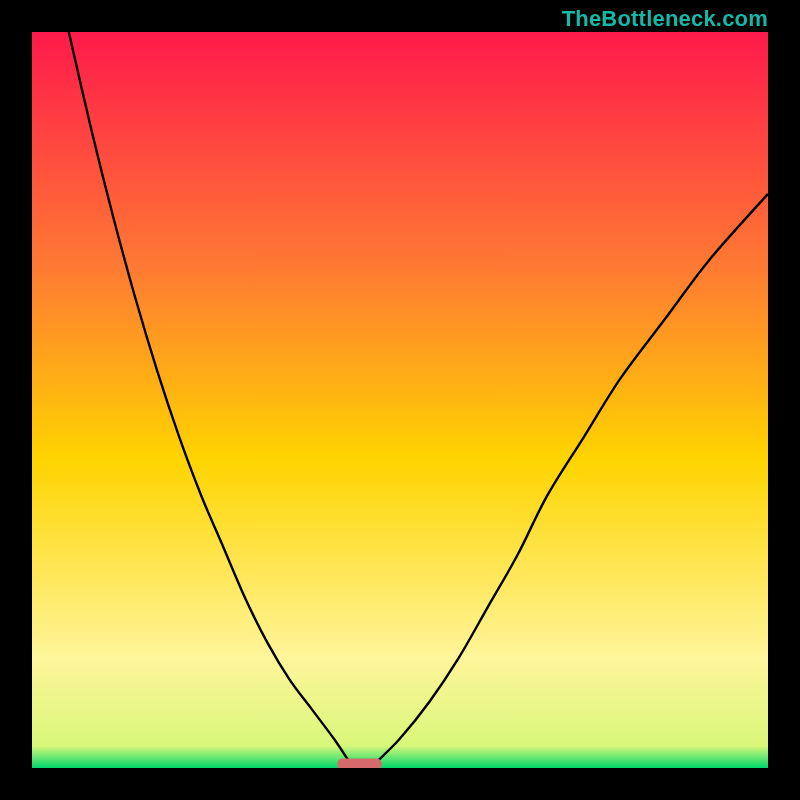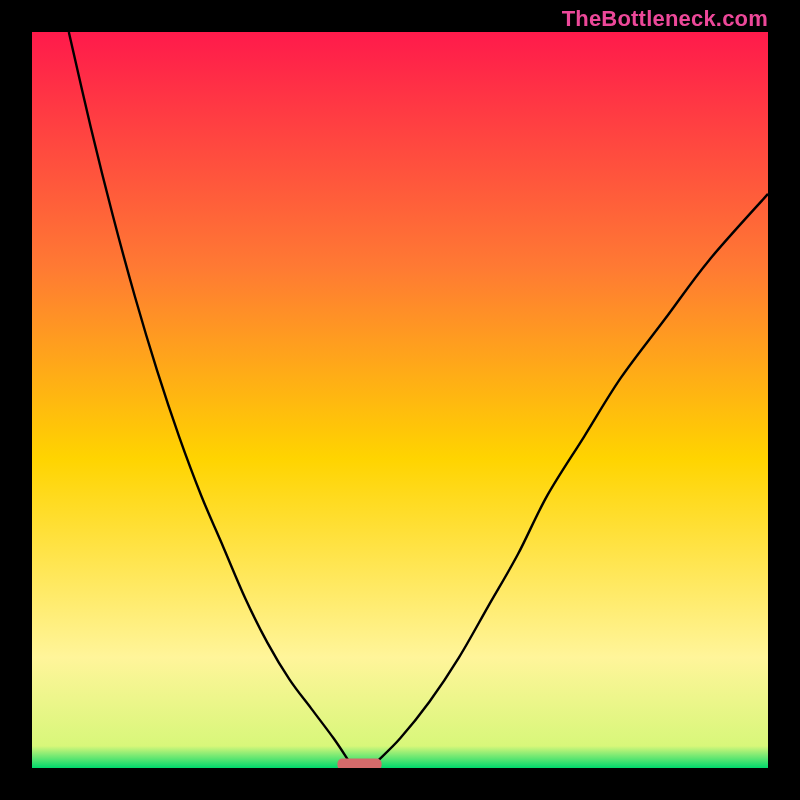--- a/index.html
+++ b/index.html
@@ -23,21 +23,21 @@
     top: 32px;
     left: 32px;
     width: 736px;
     height: 736px;
     overflow: hidden;
   }
   .watermark {
     position: absolute;
     top: 6px;
     right: 32px;
-    color: #ec4899;
+    color: #14b8a6;
     font-size: 22px;
     font-weight: 600;
     letter-spacing: 0.2px;
     user-select: none;
   }
   svg { display: block; }
 </style>
 </head>
 <body>
 

